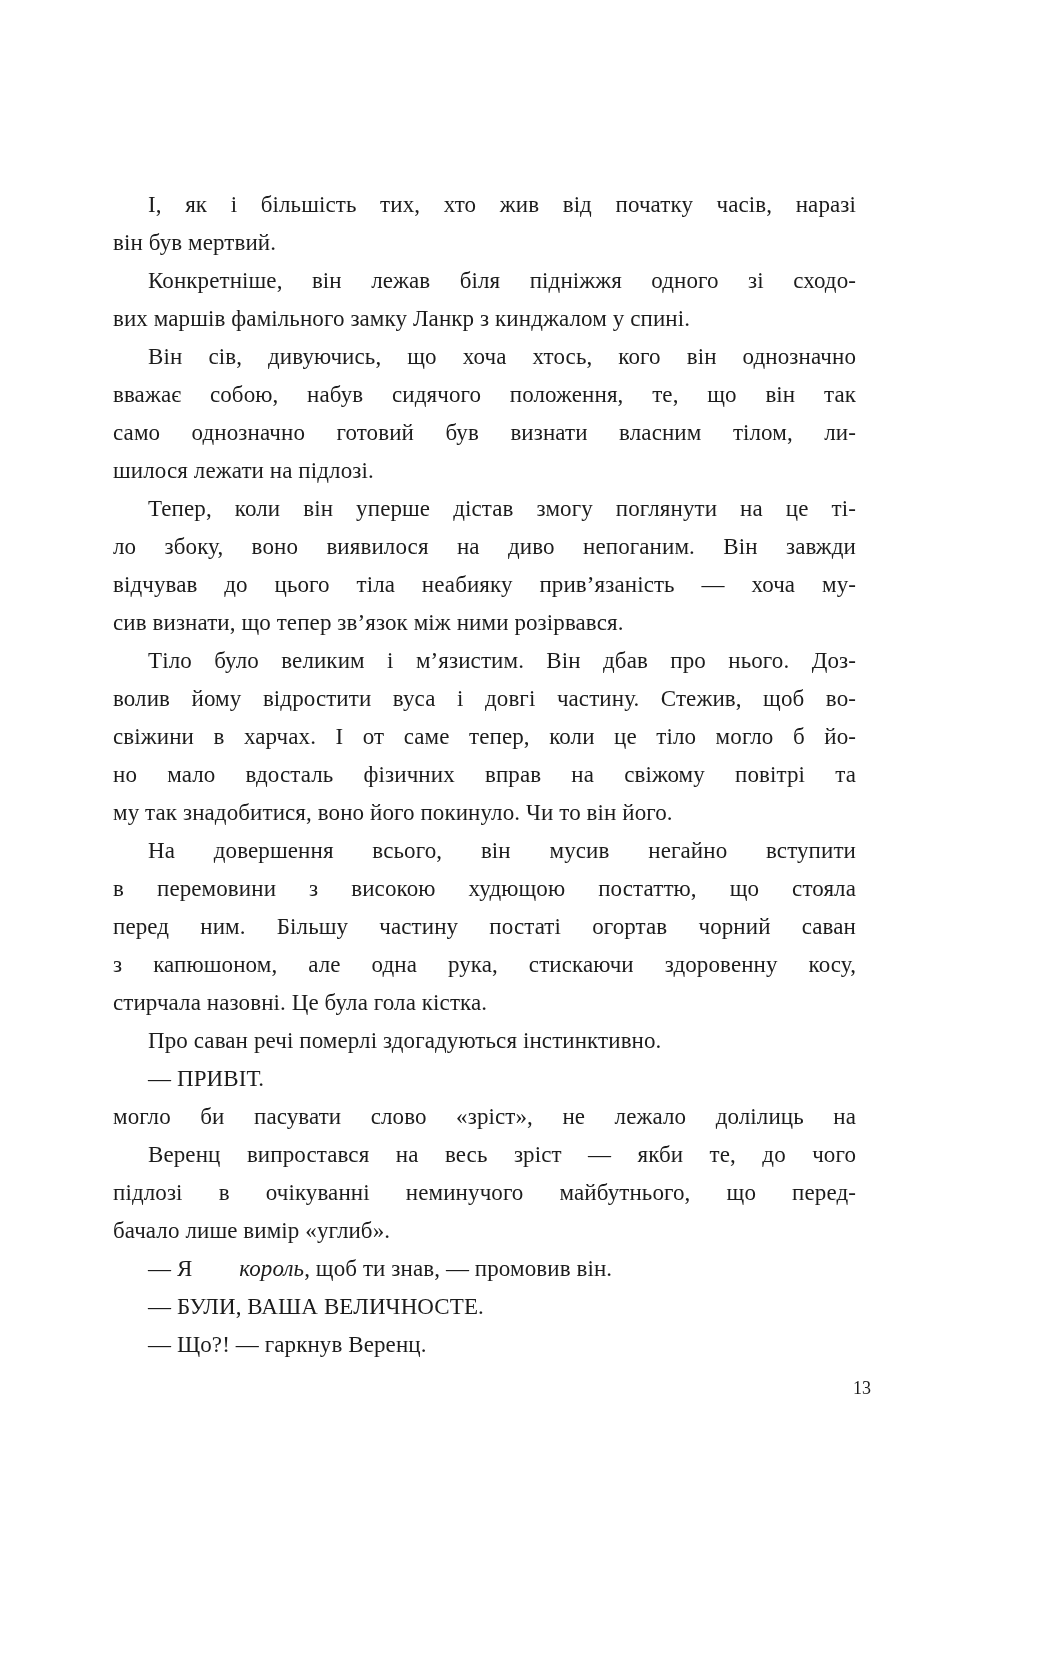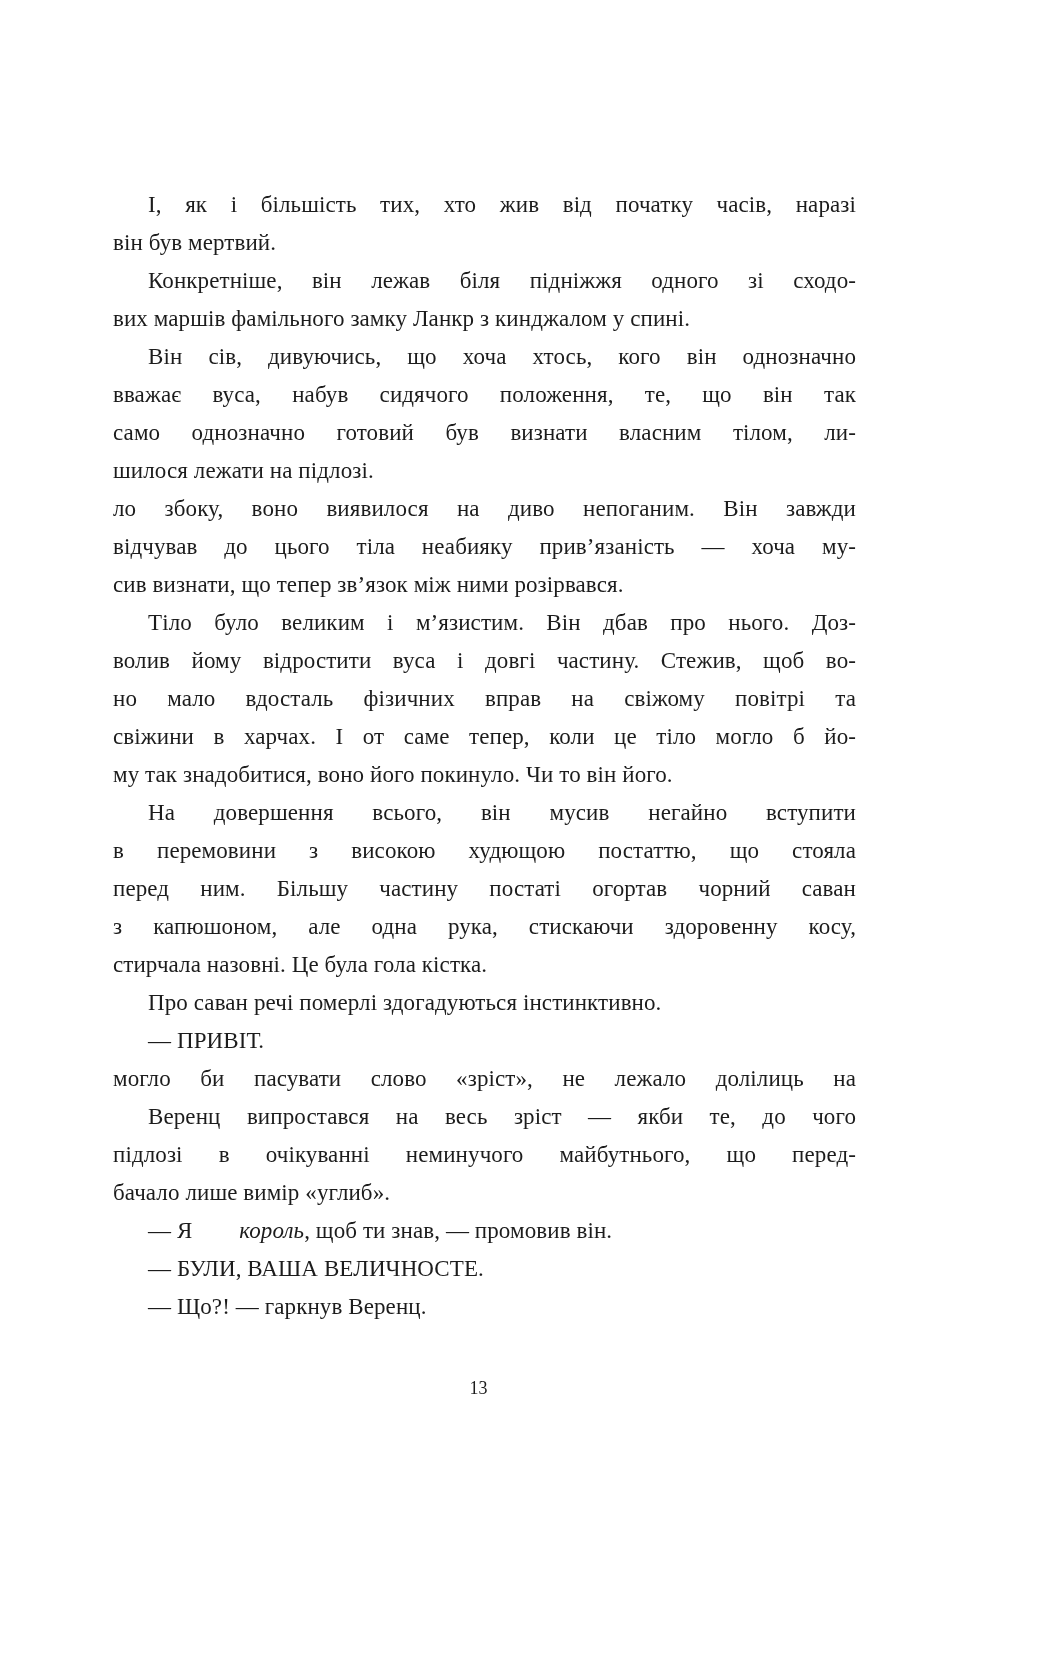--- a/index.html
+++ b/index.html
@@ -34,57 +34,58 @@
   .line.last {
     text-align: center;
     text-align-last: left;
   }
   .line.first {
     text-indent: 35px;
   }
   .italic { font-style: italic; margin-left: 41px; }
   .page-number {
     position: absolute;
-    left: 107px;
+    left: 128px;
     top: 1378px;
     width: 743px;
-    text-align: center;
+    text-align: right;
     font-size: 18px;
     color: #1c1c1c;
   }
 </style>
 </head>
 <body>
 
 <div class="page">
   <main class="text-block">
       <div class="paragraph">
         <div class="line first">І, як і більшість тих, хто жив від початку часів, наразі</div>
         <div class="line last">він був мертвий.</div>
       </div>
       <div class="paragraph">
         <div class="line first">Конкретніше, він лежав біля підніжжя одного зі сходо-</div>
         <div class="line last">вих маршів фамільного замку Ланкр з кинджалом у спині.</div>
       </div>
       <div class="paragraph">
         <div class="line first">Він сів, дивуючись, що хоча хтось, кого він однозначно</div>
-        <div class="line">вважає вуса, набув сидячого положення, те, що він так</div>
+        <div class="line">вважає собою, набув сидячого положення, те, що він так</div>
         <div class="line">само однозначно готовий був визнати власним тілом, ли-</div>
         <div class="line last">шилося лежати на підлозі.</div>
       </div>
       <div class="paragraph">
+        <div class="line first">Тепер, коли він уперше дістав змогу поглянути на це ті-</div>
         <div class="line">ло збоку, воно виявилося на диво непоганим. Він завжди</div>
         <div class="line">відчував до цього тіла неабияку прив’язаність — хоча му-</div>
         <div class="line last">сив визнати, що тепер зв’язок між ними розірвався.</div>
       </div>
       <div class="paragraph">
         <div class="line first">Тіло було великим і м’язистим. Він дбав про нього. Доз-</div>
         <div class="line">волив йому відростити вуса і довгі частину. Стежив, щоб во-</div>
+        <div class="line">свіжини в харчах. І от саме тепер, коли це тіло могло б йо-</div>
         <div class="line">но мало вдосталь фізичних вправ на свіжому повітрі та</div>
-        <div class="line">свіжини в харчах. І от саме тепер, коли це тіло могло б йо-</div>
         <div class="line last">му так знадобитися, воно його покинуло. Чи то він його.</div>
       </div>
       <div class="paragraph">
         <div class="line first">На довершення всього, він мусив негайно вступити</div>
         <div class="line">в перемовини з високою худющою постаттю, що стояла</div>
         <div class="line">перед ним. Більшу частину постаті огортав чорний саван</div>
         <div class="line">з капюшоном, але одна рука, стискаючи здоровенну косу,</div>
         <div class="line last">стирчала назовні. Це була гола кістка.</div>
       </div>
       <div class="paragraph">

